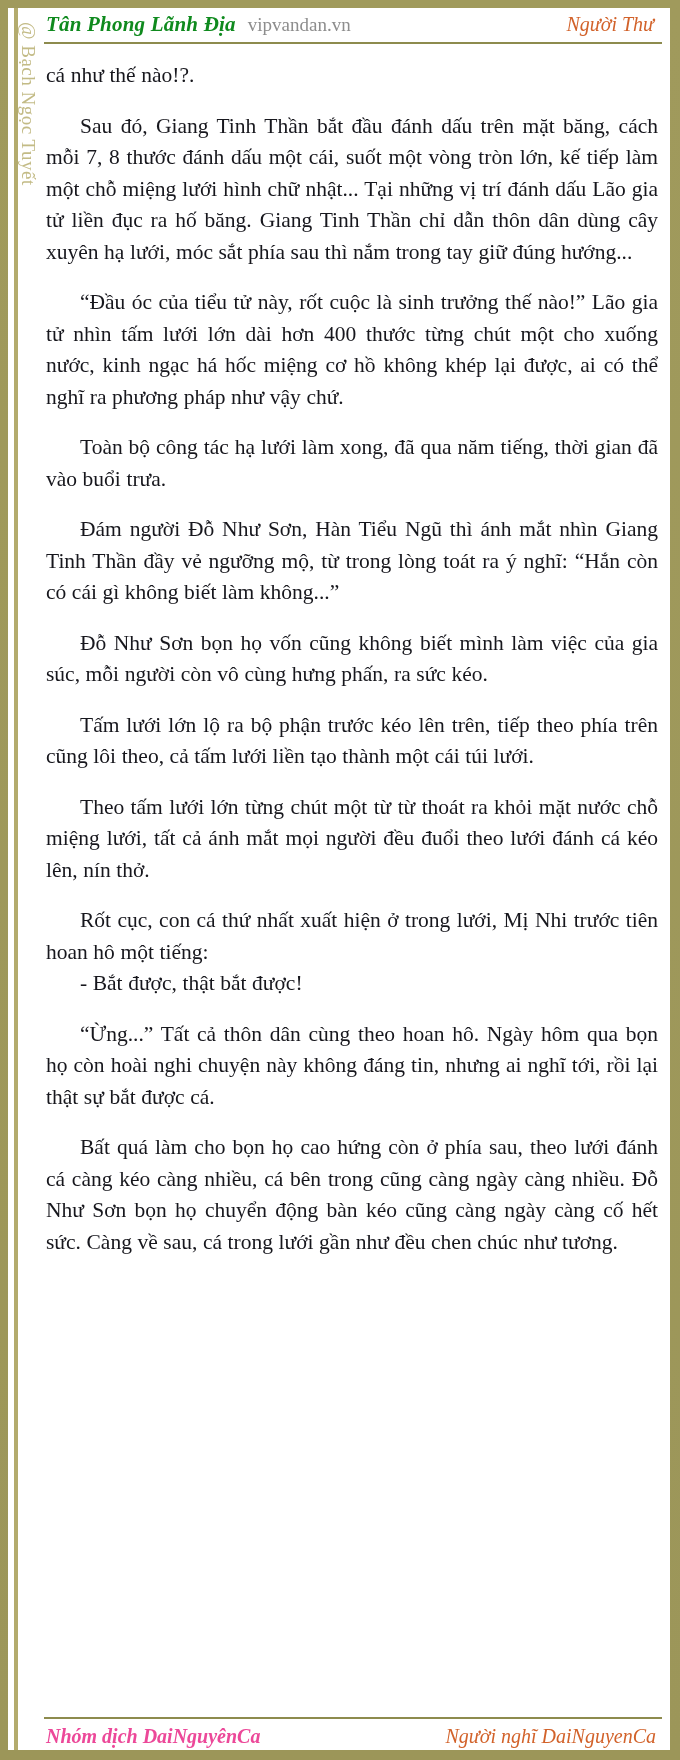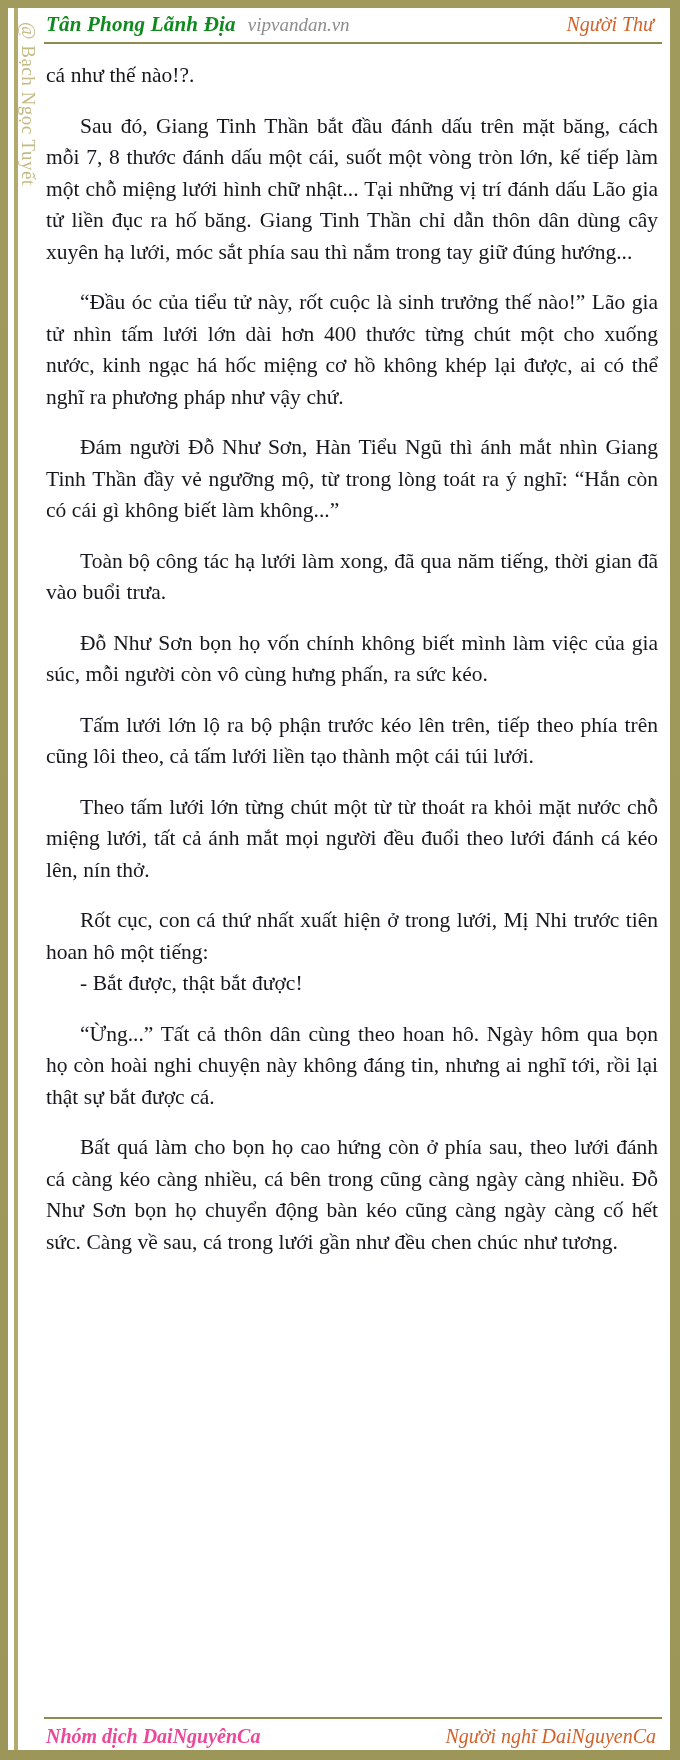--- a/index.html
+++ b/index.html
@@ -86,21 +86,20 @@
     border-bottom: 2px solid #8d8b4e;
   }
   #brand-title {
     font-style: italic;
     font-weight: bold;
     font-size: 21px;
     color: #0f8a1e;
     letter-spacing: 0.2px;
   }
   #brand-domain {
-    font-style: italic;
     font-size: 19px;
     color: #8d8d8d;
     margin-left: 12px;
   }
   #header-spacer { flex: 1 1 auto; }
   #book-title {
     font-style: italic;
     font-size: 20px;
     color: #d2622a;
     margin-right: 6px;
@@ -166,23 +165,23 @@
         <span id="brand-title">Tân Phong Lãnh Địa</span>
         <span id="brand-domain">vipvandan.vn</span>
         <span id="header-spacer"></span>
         <span id="book-title">Người Thư</span>
       </div>
 
       <div id="article">
         <p class="no-indent">cá như thế nào!?.</p>
         <p class="indent">Sau đó, Giang Tinh Thần bắt đầu đánh dấu trên mặt băng, cách mỗi 7, 8 thước đánh dấu một cái, suốt một vòng tròn lớn, kế tiếp làm một chỗ miệng lưới hình chữ nhật... Tại những vị trí đánh dấu Lão gia tử liền đục ra hố băng. Giang Tinh Thần chỉ dẫn thôn dân dùng cây xuyên hạ lưới, móc sắt phía sau thì nắm trong tay giữ đúng hướng...</p>
         <p class="indent">“Đầu óc của tiểu tử này, rốt cuộc là sinh trưởng thế nào!” Lão gia tử nhìn tấm lưới lớn dài hơn 400 thước từng chút một cho xuống nước, kinh ngạc há hốc miệng cơ hồ không khép lại được, ai có thể nghĩ ra phương pháp như vậy chứ.</p>
+        <p class="indent">Toàn bộ công tác hạ lưới làm xong, đã qua năm tiếng, thời gian đã vào buổi trưa.</p>
         <p class="indent">Đám người Đỗ Như Sơn, Hàn Tiểu Ngũ thì ánh mắt nhìn Giang Tinh Thần đầy vẻ ngưỡng mộ, từ trong lòng toát ra ý nghĩ: “Hắn còn có cái gì không biết làm không...”</p>
-        <p class="indent">Toàn bộ công tác hạ lưới làm xong, đã qua năm tiếng, thời gian đã vào buổi trưa.</p>
-        <p class="indent">Đỗ Như Sơn bọn họ vốn chính không biết mình làm việc của gia súc, mỗi người còn vô cùng hưng phấn, ra sức kéo.</p>
+        <p class="indent">Đỗ Như Sơn bọn họ vốn cũng không biết mình làm việc của gia súc, mỗi người còn vô cùng hưng phấn, ra sức kéo.</p>
         <p class="indent">Tấm lưới lớn lộ ra bộ phận trước kéo lên trên, tiếp theo phía trên cũng lôi theo, cả tấm lưới liền tạo thành một cái túi lưới.</p>
         <p class="indent">Theo tấm lưới lớn từng chút một từ từ thoát ra khỏi mặt nước chỗ miệng lưới, tất cả ánh mắt mọi người đều đuổi theo lưới đánh cá kéo lên, nín thở.</p>
         <p class="indent tight">Rốt cục, con cá thứ nhất xuất hiện ở trong lưới, Mị Nhi trước tiên hoan hô một tiếng:</p>
         <p class="dialogue">- Bắt được, thật bắt được!</p>
         <p class="indent">“Ừng...” Tất cả thôn dân cùng theo hoan hô. Ngày hôm qua bọn họ còn hoài nghi chuyện này không đáng tin, nhưng ai nghĩ tới, rồi lại thật sự bắt được cá.</p>
         <p class="indent">Bất quá làm cho bọn họ cao hứng còn ở phía sau, theo lưới đánh cá càng kéo càng nhiều, cá bên trong cũng càng ngày càng nhiều. Đỗ Như Sơn bọn họ chuyển động bàn kéo cũng càng ngày càng cố hết sức. Càng về sau, cá trong lưới gần như đều chen chúc như tương.</p>
       </div>
 
       <div id="site-footer">
         <span id="translate-group">Nhóm dịch DaiNguyênCa</span>

